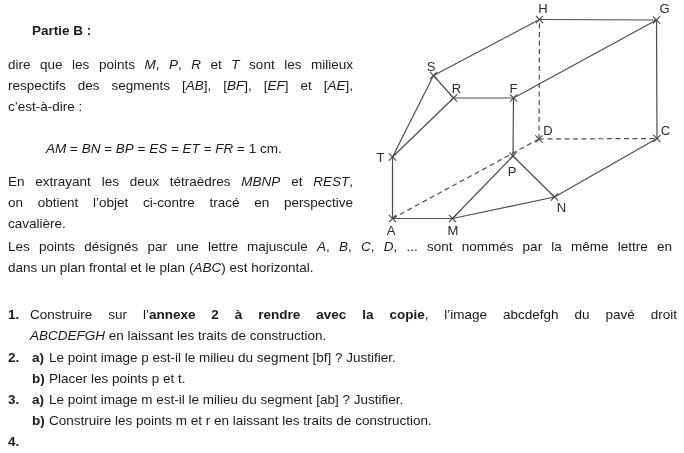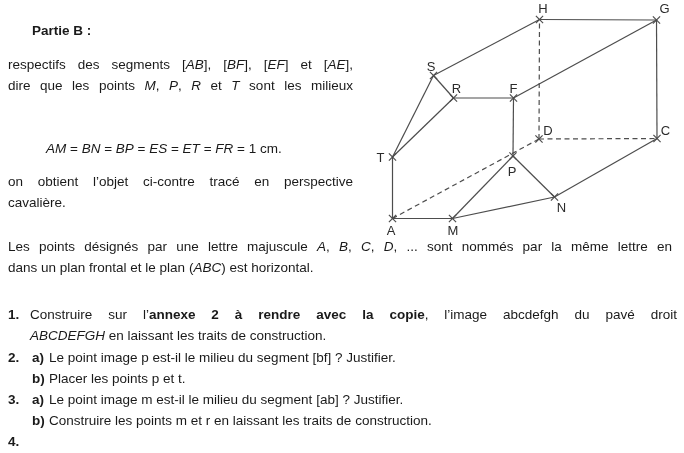--- a/index.html
+++ b/index.html
@@ -22,27 +22,29 @@
   svg.figure text { font-family:"Liberation Sans", sans-serif; font-size:13px; }
 </style>
 </head>
 <body>
 
 <div class="page">
 
   <div class="abs title" style="left:8px; top:20px;padding-left:24px;">Partie B :</div>
 
   <div class="abs" style="left:8px; top:54px; width:345px;">
+      <div class="tline just"><span>dire que les points </span><span class="it">M</span><span>, </span><span class="it">P</span><span>, </span><span class="it">R</span><span> et </span><span class="it">T</span><span> sont les milieux</span></div>
       <div class="tline just"><span>respectifs des segments [</span><span class="it">AB</span><span>], [</span><span class="it">BF</span><span>], [</span><span class="it">EF</span><span>] et [</span><span class="it">AE</span><span>],</span></div>
-      <div class="tline just"><span>dire que les points </span><span class="it">M</span><span>, </span><span class="it">P</span><span>, </span><span class="it">R</span><span> et </span><span class="it">T</span><span> sont les milieux</span></div>
+      <div class="tline"><span>c’est-à-dire :</span></div>
     </div>
 
   <div class="abs eq" style="left:46px; top:138px;"><span class="it">AM</span><span> = </span><span class="it">BN</span><span> = </span><span class="it">BP</span><span> = </span><span class="it">ES</span><span> = </span><span class="it">ET</span><span> = </span><span class="it">FR</span><span> = 1 cm.</span></div>
 
   <div class="abs" style="left:8px; top:171px; width:345px;">
+      <div class="tline just"><span>En extrayant les deux tétraèdres </span><span class="it">MBNP</span><span> et </span><span class="it">REST</span><span>,</span></div>
       <div class="tline just"><span>on obtient l’objet ci-contre tracé en perspective</span></div>
       <div class="tline"><span>cavalière.</span></div>
     </div>
 
   <svg id="figure-svg" class="figure" width="684" height="453" viewBox="0 0 684 453">
       <line x1="392.5" y1="218.5" x2="539" y2="139" stroke="#4d4d4d" stroke-width="1.2" stroke-dasharray="5 3.5"></line>
       <line x1="539" y1="139" x2="657" y2="138.5" stroke="#4d4d4d" stroke-width="1.2" stroke-dasharray="5 3.5"></line>
       <line x1="539" y1="139" x2="539.5" y2="19.5" stroke="#4d4d4d" stroke-width="1.2" stroke-dasharray="5 3.5"></line>
       <line x1="539.5" y1="19.5" x2="656.5" y2="20" stroke="#4d4d4d" stroke-width="1.2"></line>
       <line x1="433.5" y1="75.5" x2="539.5" y2="19.5" stroke="#4d4d4d" stroke-width="1.2"></line>

